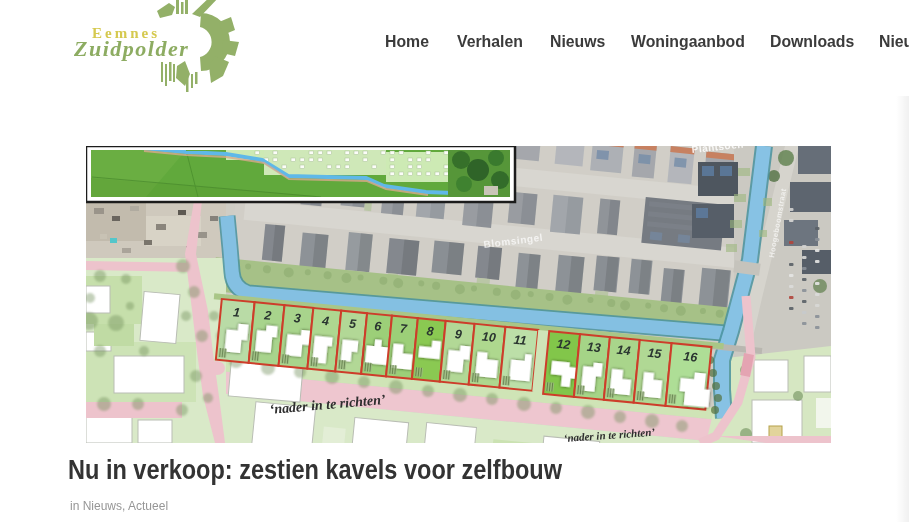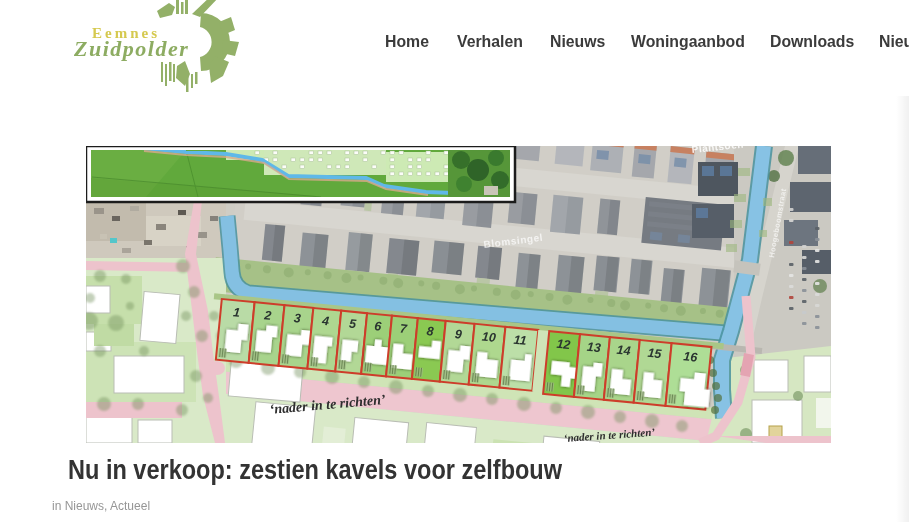--- a/index.html
+++ b/index.html
@@ -623,13 +623,13 @@
 
 <text x="184" y="268" transform="rotate(-5 184 268)" font-family="Liberation Serif, serif" font-style="italic" font-weight="bold" font-size="14" fill="#2e2e2e">‘nader in te richten’</text>
 
 <text x="478" y="296" transform="rotate(-4 478 296)" font-family="Liberation Serif, serif" font-style="italic" font-weight="bold" font-size="11" fill="#2e2e2e">‘nader in te richten’</text>
 </svg>
 </div>
 
 <h1 class="abs" style="left:68px; top:454px; font-size:28px; color:#333333; white-space:nowrap;
   transform: scaleX(0.84); transform-origin: left;">Nu in verkoop: zestien kavels voor zelfbouw</h1>
 
-<div class="abs" style="left:52px; top:499px; font-size:12px; color:#969696;">in Nieuws, Actueel</div>
+<div class="abs" style="left:70px; top:499px; font-size:12px; color:#969696;">in Nieuws, Actueel</div>
 
 </body></html>

